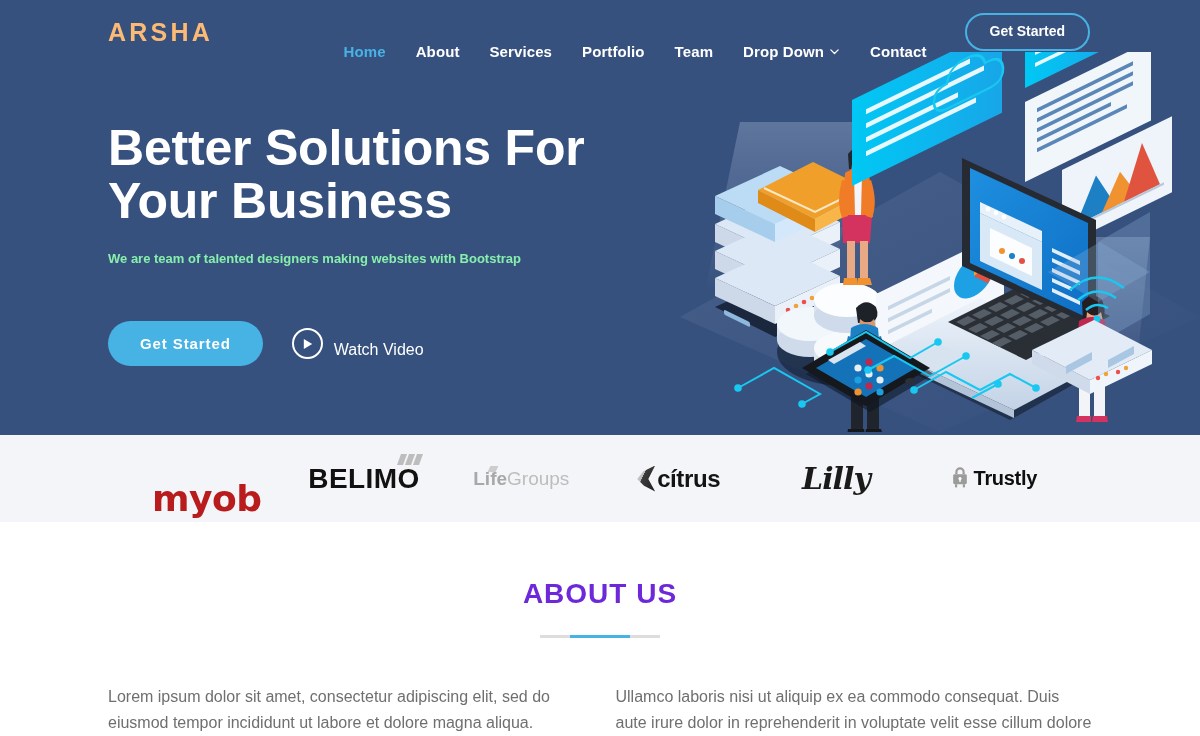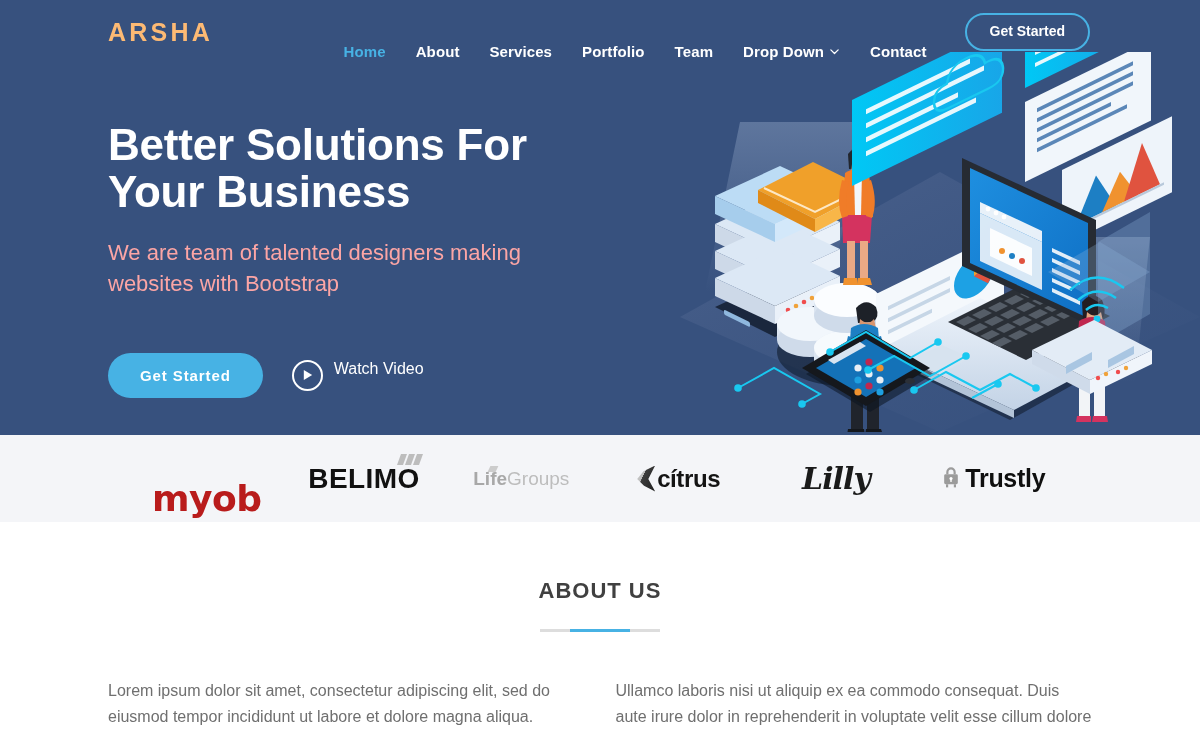--- a/index.html
+++ b/index.html
@@ -74,31 +74,31 @@
   
   .hero-inner {
     position:relative;
     z-index:3;
     display:flex;
     padding:0 0 0 108px;
   }
   .hero-copy { width:505px; padding-top:58px; }
   .hero-title {
     color:#ffffff;
-    font-size:44px;
+    font-size:50px;
     line-height:1.06;
     font-weight:700;
     letter-spacing:-0.2px;
   }
   .hero-sub {
     margin-top:22px;
-    color:#fca5a5;
-    font-size:22px;
+    color:#86efac;
+    font-size:13px;
     line-height:1.42;
-    font-weight:400;
+    font-weight:700;
     max-width:490px;
   }
   .hero-actions {
     margin-top:53px;
     display:flex;
     align-items:center;
   }
   .btn-primary {
     display:inline-flex;
     align-items:center;
@@ -111,21 +111,21 @@
     font-size:15px;
     font-weight:600;
     letter-spacing:0.9px;
     text-decoration:none;
     border:none;
     cursor:pointer;
     font-family:inherit;
   }
   .btn-video {
     display:inline-flex;
-    align-items:flex-start;
+    align-items:flex-end;
     margin-left:29px;
     color:#ffffff;
     font-size:16px;
     font-weight:400;
     text-decoration:none;
   }
   .play-circle {
     width:31px; height:31px;
     border:2px solid #ffffff;
     border-radius:50%;
@@ -195,30 +195,30 @@
     width:18px; height:26px; margin-right:2px;
     background:linear-gradient(115deg,#cfcfcf 0%,#bdbdbd 35%,#3d3d3d 36%,#202020 100%);
     clip-path:polygon(100% 0,35% 22%,0 52%,38% 78%,100% 100%,62% 52%);
   }
   .cl-citrus .txt {
     font-size:24px; font-weight:700; color:#141414; letter-spacing:-0.4px;
   }
   .cl-trustly { display:flex; align-items:center; }
   .cl-trustly .mark { margin-right:4px; }
   .cl-trustly .txt {
-    font-size:25px; font-weight:700; color:#0f0f0f; letter-spacing:-0.3px;
+    font-size:20px; font-weight:700; color:#0f0f0f; letter-spacing:-0.3px;
   }
 
   
   .about { padding:58px 0 0; background:#ffffff; }
   .section-head { text-align:center; }
   .section-title {
-    font-size:22px;
+    font-size:28px;
     font-weight:700;
-    color:#404040;
+    color:#6d28d9;
     letter-spacing:1px;
     text-transform:uppercase;
     line-height:1;
   }
   .section-rule {
     position:relative;
     width:120px; height:3px;
     margin:27px auto 0;
     background:#ddd;
   }

